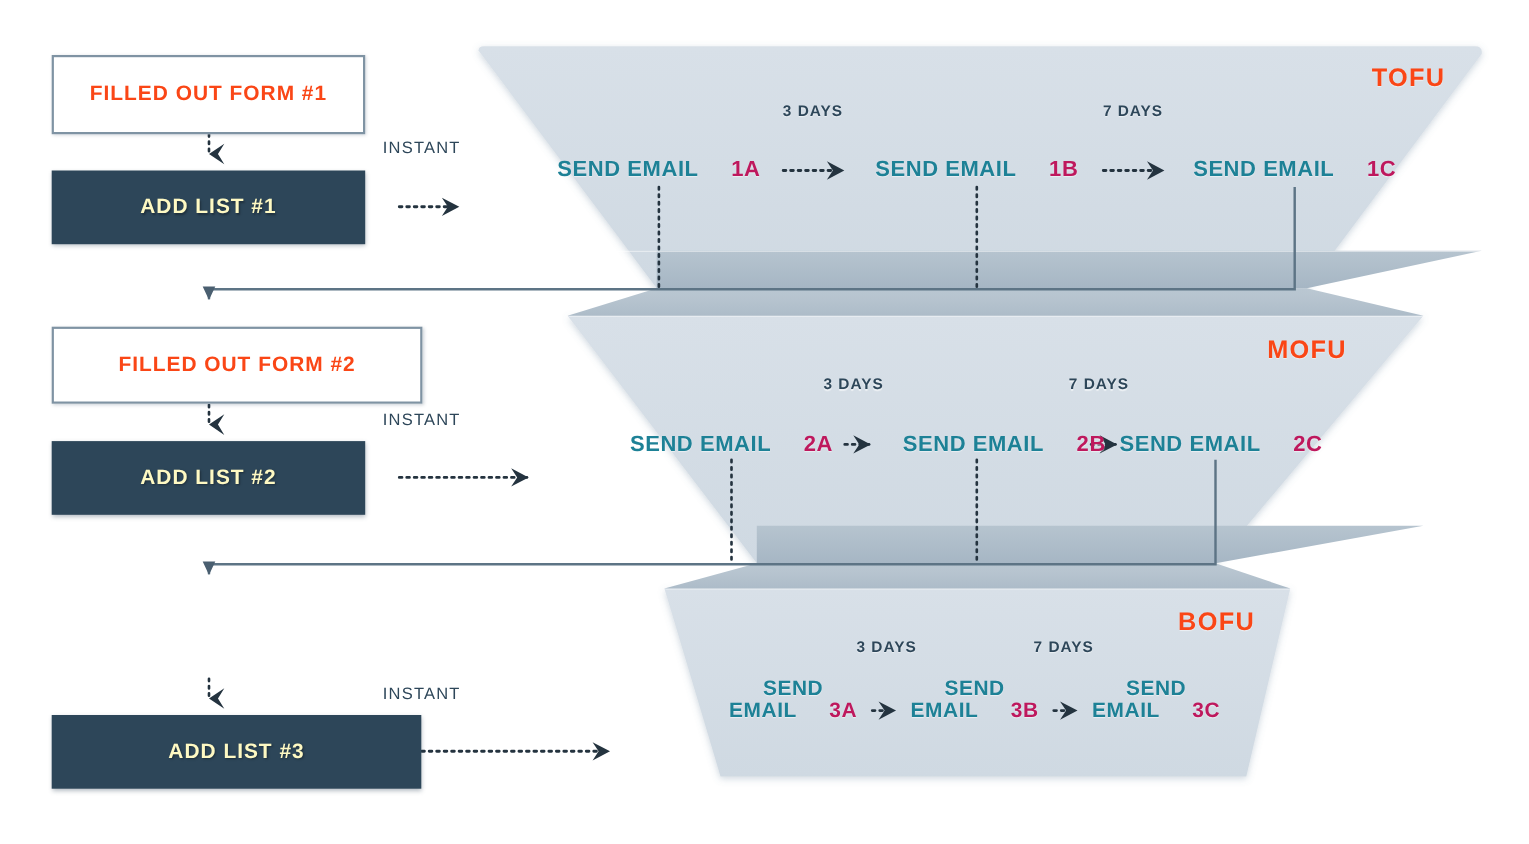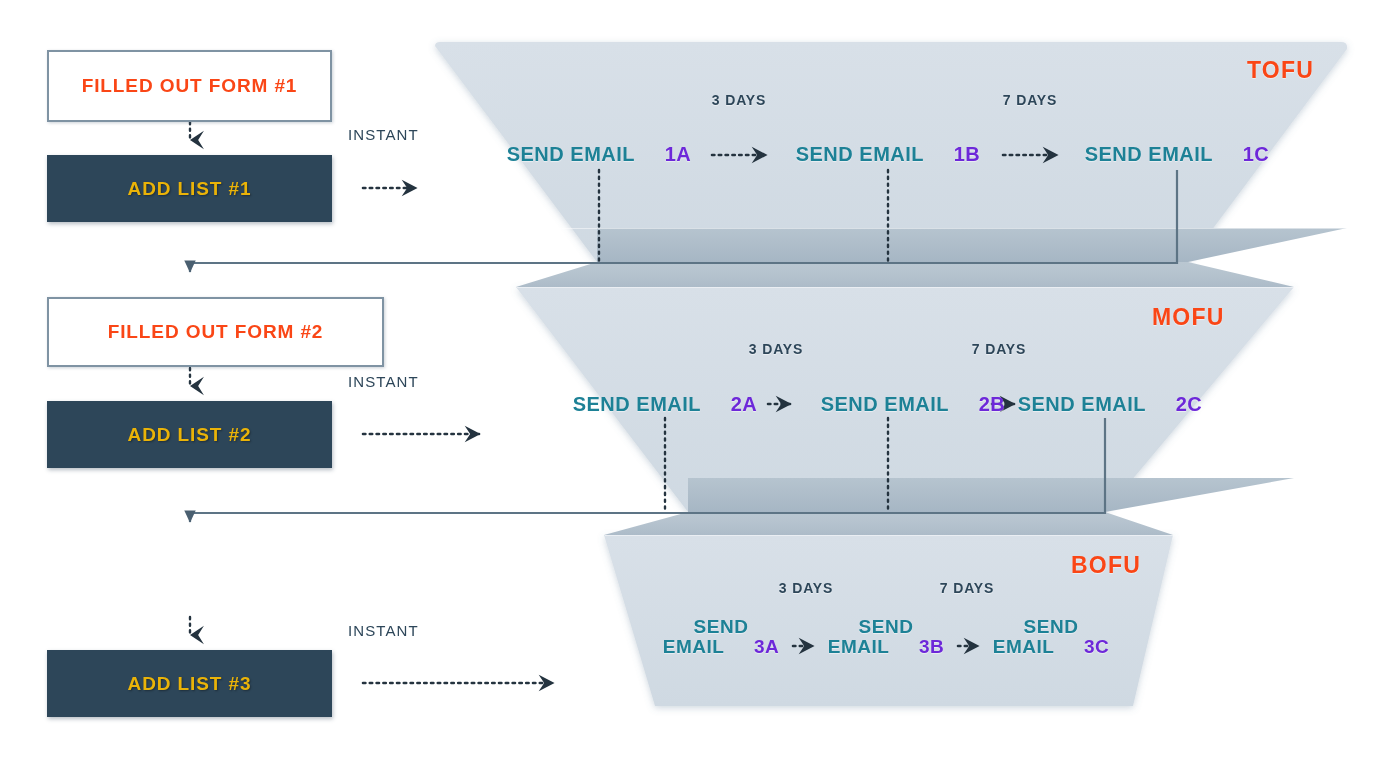--- a/index.html
+++ b/index.html
@@ -22,21 +22,21 @@
     color:#fa4616;font-weight:bold;font-size:19px;letter-spacing:.9px;
     text-shadow:0 1px 1px rgba(255,255,255,.9);
   }
   .list-box{
     position:absolute;box-sizing:border-box;
     background:#2d4659;
     display:flex;align-items:center;justify-content:center;
     box-shadow:1px 2px 4px rgba(50,70,90,.35);
   }
   .list-box span{
-    color:#eab308;font-weight:bold;font-size:19px;letter-spacing:.9px;
+    color:#fef9c3;font-weight:bold;font-size:19px;letter-spacing:.9px;
     text-shadow:1px 1px 2px rgba(0,0,0,.35);
   }
   .instant-label{
     position:absolute;color:#2d4659;font-weight:normal;
     font-size:15px;letter-spacing:1.1px;white-space:nowrap;
   }
 
   
   .stage-label{
     position:absolute;color:#fa4616;font-weight:bold;
@@ -48,21 +48,21 @@
     font-size:14px;letter-spacing:.9px;white-space:nowrap;
     text-align:center;transform:translateX(-50%);
     text-shadow:0 1px 1px rgba(255,255,255,.6);
   }
   .email-node{
     position:absolute;white-space:nowrap;transform:translateX(-50%);
     font-weight:bold;letter-spacing:.5px;text-align:center;
     text-shadow:0 1px 1px rgba(255,255,255,.55);
   }
   .email-node .lead{color:#1d8196;}
-  .email-node .code{color:#6d28d9;margin-left:24px;}
+  .email-node .code{color:#be185d;margin-left:24px;}
   .email-node.one-line{font-size:20px;}
   .email-node.two-line{font-size:19px;line-height:1.06;}
   .email-node.two-line .l1{display:block;}
   .email-node.two-line .l2{display:block;text-align:center;}
 </style>
 </head>
 <body>
 
 <div id="stage">
 
@@ -172,21 +172,21 @@
   <div class="instant-label" style="left:348px;top:126px;">INSTANT</div>
 
   <div class="form-box" style="left:47px;top:297px;width:337px;height:70px;">
     <span>FILLED OUT FORM #2</span>
   </div>
   <div class="list-box" style="left:47px;top:401px;width:285px;height:67px;">
     <span>ADD LIST #2</span>
   </div>
   <div class="instant-label" style="left:348px;top:373px;">INSTANT</div>
 
-  <div class="list-box" style="left:47px;top:650px;width:285px;height:67px;text-align:right;">
+  <div class="list-box" style="left:47px;top:650px;width:336px;height:67px;text-align:right;">
     <span>ADD LIST #3</span>
   </div>
   <div class="instant-label" style="left:348px;top:622px;">INSTANT</div>
 
   <div class="stage-label" style="left:1247px;top:57px;">TOFU</div>
   <div class="days-label" style="left:739px;top:92px;">3 DAYS</div>
   <div class="days-label" style="left:1030px;top:92px;">7 DAYS</div>
 
   <div class="email-node one-line" style="left:599px;top:143px;">
     <span class="lead">SEND EMAIL</span> 

